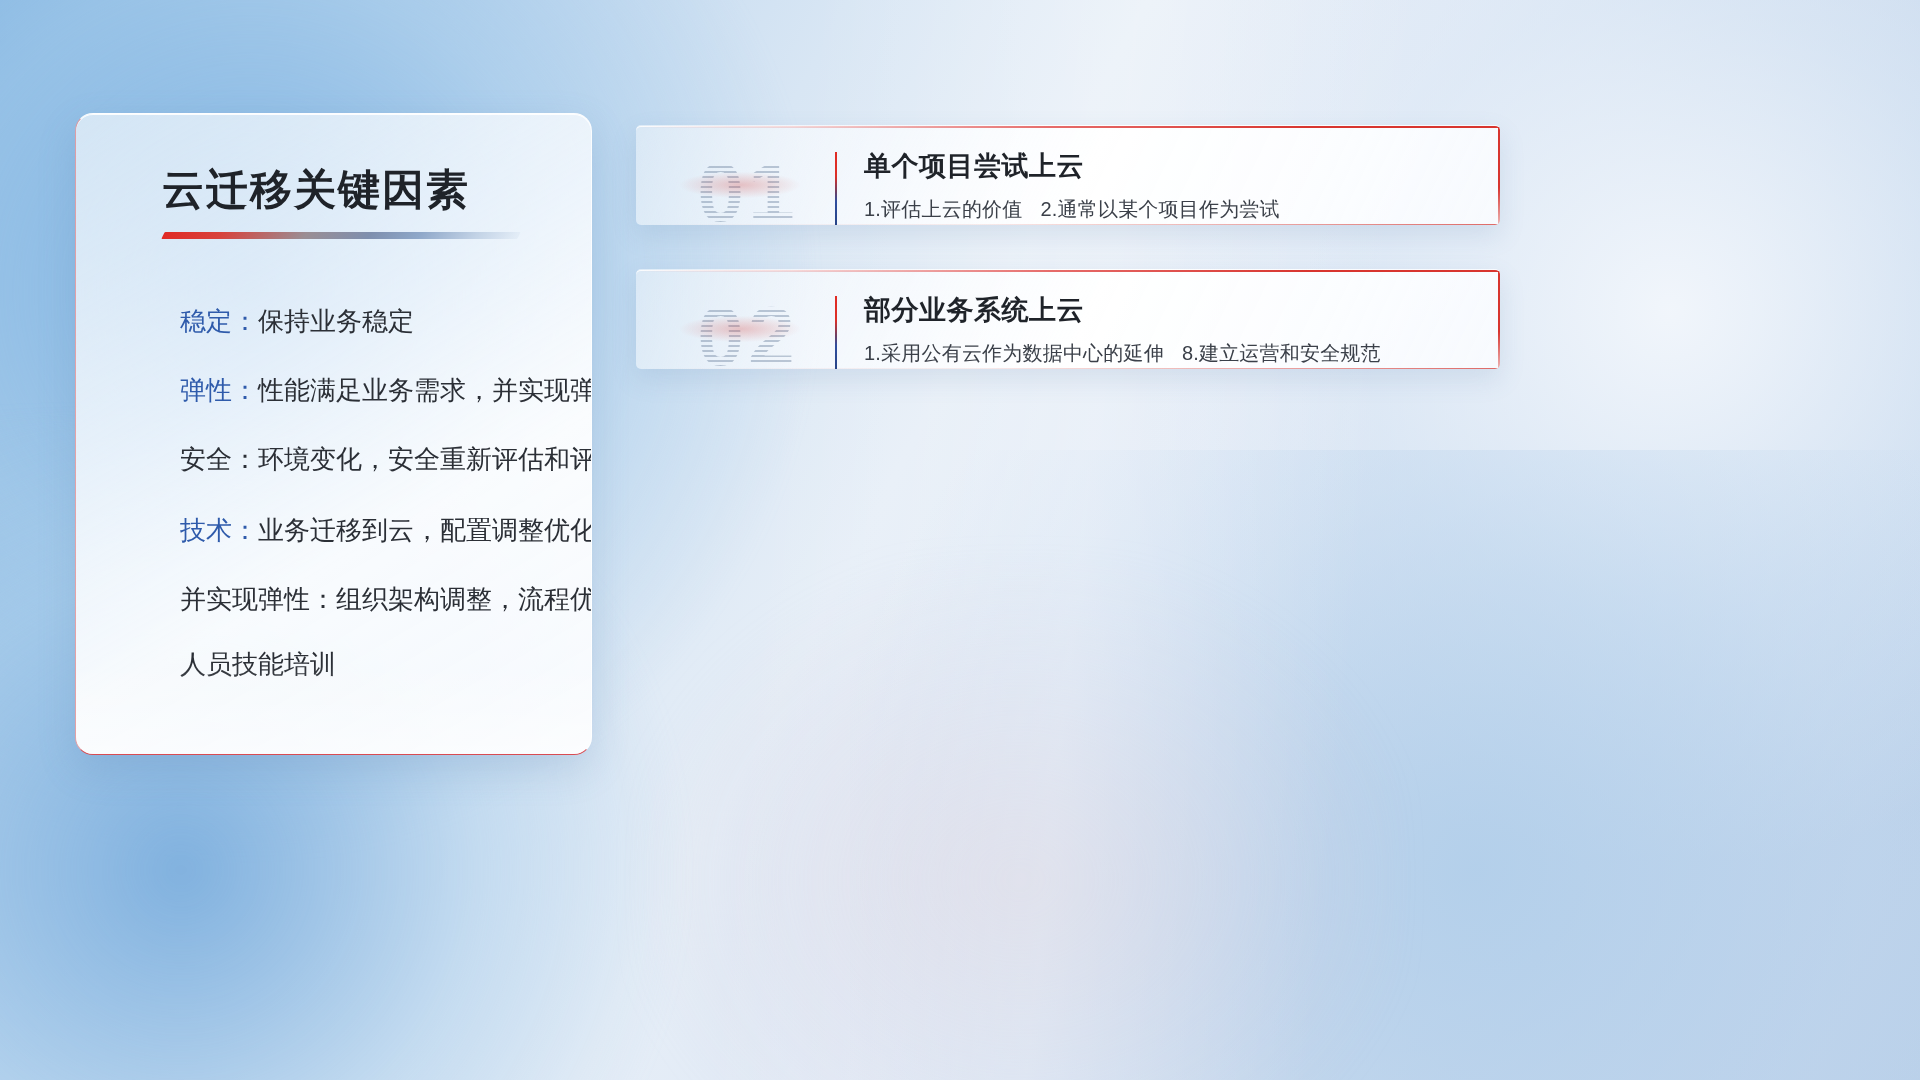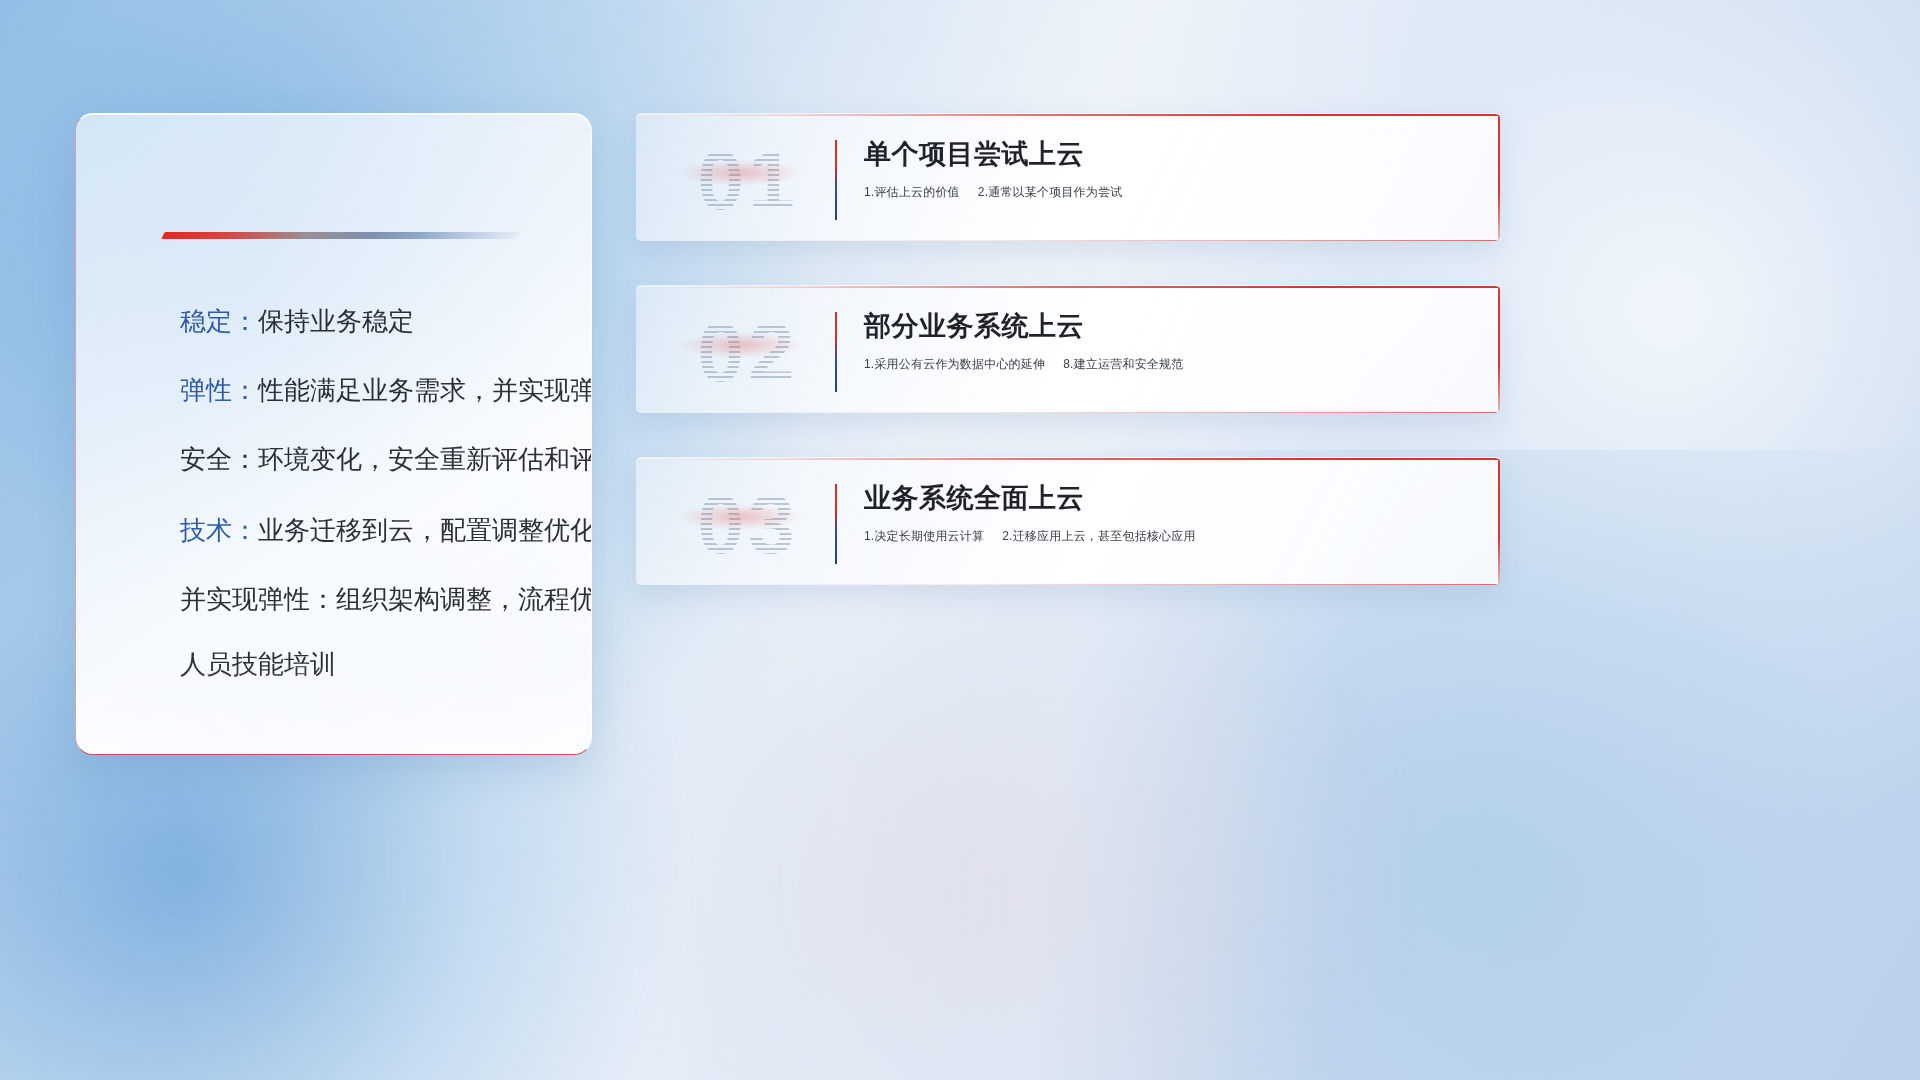--- a/index.html
+++ b/index.html
@@ -96,26 +96,27 @@
   .panel-line:last-child{ margin-bottom:8px; }
   .panel-line .lbl{ font-weight:400; }
   .panel-line .lbl.blue{ color:#2f5bab; }
   .panel-line .lbl.dark{ color:#2b2f36;font-family:Liberation Mono, monospace; }
   .panel-line .txt{ color:#2b2f36; }
   .panel-line.cont{ margin-top:-6px; }
 
   
   #cards{ position:absolute; left:636px; top:113px; width:864px; }
   .card{
-    position:relative; height:128px; margin-bottom:44px;
+    position:relative; height:100px; margin-bottom:44px;
     border-radius:5px;
     background:linear-gradient(116deg, rgba(255,255,255,.42) 0%, rgba(250,252,255,.74) 26%, rgba(255,255,255,.96) 52%, rgba(253,254,255,.93) 78%, rgba(250,252,255,.88) 100%);
     border-top:1.6px solid rgba(222,60,58,.0);
     box-shadow:0 10px 26px rgba(92,130,175,.16), inset 0 1px 0 rgba(255,255,255,.85);
     overflow:hidden;
+    margin-top:12px;
   }
   .card:last-child{ margin-bottom:0; }
   .card .edge-top{
     position:absolute; left:0; top:0; height:2px; width:100%;
     background:linear-gradient(to right, rgba(224,70,66,0) 0%, rgba(224,70,66,.20) 18%, rgba(222,58,56,.75) 48%, #d8352f 78%, #d8352f 100%);
   }
   .card .edge-right{
     position:absolute; right:0; top:0; width:2px; height:100%;
     background:linear-gradient(to bottom, #d8352f 0%, #d8352f 62%, rgba(216,53,47,.35) 100%);
   }
@@ -147,40 +148,41 @@
   .divider{
     position:absolute; left:199px; top:26px; width:2px; height:80px;
     background:linear-gradient(to bottom, #e02b24 0%, #dd2f27 30%, #6b3f63 50%, #2f4d9e 62%, #24407f 100%);
   }
   .card-body{ position:absolute; left:228px; top:22px; right:24px; }
   .card-title{
     font-size:27px; font-weight:700; color:#1f2329; letter-spacing:.5px;
     margin-bottom:12px; white-space:nowrap;
   }
   .card-desc{
-    font-size:12px; color:#3b4049; letter-spacing:.2px; white-space:nowrap;
+    font-size:20px; color:#3b4049; letter-spacing:.2px; white-space:nowrap;
   }
   .card-desc .gap{ display:inline-block; width:18px; }
 </style>
 </head>
 <body>
 
 <div id="bg">
   <div class="bg-base"></div>
   <div class="bg-glowA"></div>
   <div class="bg-glowB"></div>
   <div class="bg-glowC"></div>
   <div class="bg-glowD"></div>
   <div class="bg-glowE"></div>
   <div class="bg-sheen"></div>
 </div>
 
 <div id="stage">
 
   <section id="left-panel">
+    <h1 class="panel-title">云迁移关键因素</h1>
     <div class="title-rule"></div>
 
     <div class="panel-list">
 
       <p class="panel-line">
         <span class="lbl blue">稳定：</span><span class="txt">保持业务稳定</span>
       </p>
 
       <p class="panel-line">
         <span class="lbl blue">弹性：</span><span class="txt">性能满足业务需求，并实现弹性</span>
@@ -230,30 +232,16 @@
       <div class="num-red-wash"></div>
       <div class="divider"></div>
       <div class="card-body">
         <h2 class="card-title">部分业务系统上云</h2>
         <p class="card-desc">
           <span>1.采用公有云作为数据中心的延伸</span><span class="gap"></span><span>8.建立运营和安全规范</span>
         </p>
       </div>
     </article>
 
-    <article class="card">
-      <div class="edge-top"></div>
-      <div class="edge-right"></div>
-      <div class="edge-bottom"></div>
-      <div class="ghost-num">03</div>
-      <div class="num-red-wash"></div>
-      <div class="divider"></div>
-      <div class="card-body">
-        <h2 class="card-title">业务系统全面上云</h2>
-        <p class="card-desc">
-          <span>1.决定长期使用云计算</span><span class="gap"></span><span>2.迁移应用上云，甚至包括核心应用</span>
-        </p>
-      </div>
-    </article>
 
 
   </section>
 </div>
 
 </body></html>

